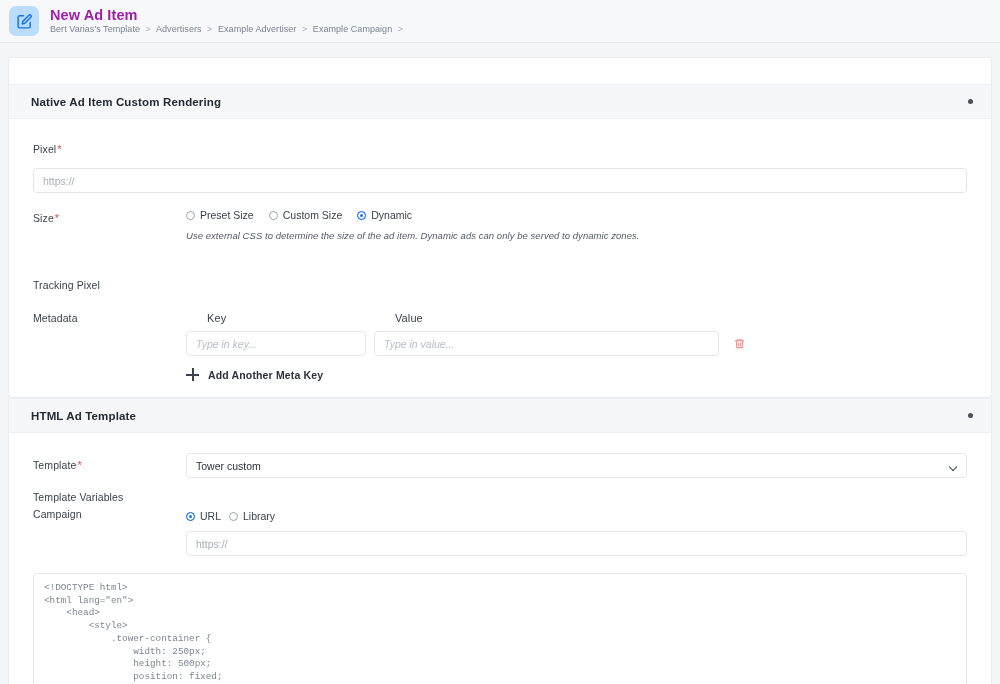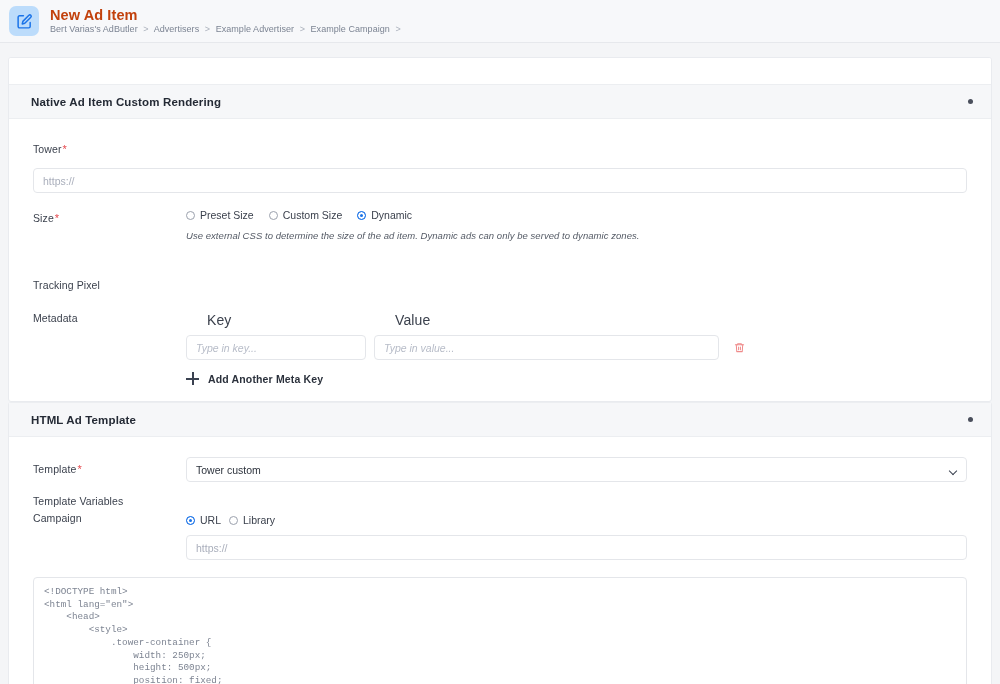--- a/index.html
+++ b/index.html
@@ -26,21 +26,21 @@
     border-radius: 7px;
     background: #bcdcfb;
     display: flex; align-items: center; justify-content: center;
     flex: 0 0 auto;
   }
   #header-icon-box svg { display: block; }
   #header-text { margin-left: 11px; line-height: 1; }
   #page-title {
     font-size: 14.5px;
     font-weight: bold;
-    color: #c2410c;
+    color: #a21caf;
     letter-spacing: .1px;
     margin-bottom: 3px;
   }
   #breadcrumb {
     font-size: 9px;
     color: #7c8493;
     letter-spacing: .05px;
     white-space: nowrap;
   }
   #breadcrumb .sep { color: #aab0bb; padding: 0 3px; }
@@ -143,21 +143,21 @@
     flex: 0 0 auto;
     margin-left: 14px;
     width: 12px; height: 14px;
     display: flex; align-items: center; justify-content: center;
     cursor: pointer;
   }
 
   
   .meta-head { display: flex; margin-bottom: 7px; }
   .meta-head .h {
-    font-size: 14px;
+    font-size: 11px;
     color: #3b414d;
     letter-spacing: .1px;
     padding-left: 21px;
   }
   .meta-key-col { width: 180px; flex: 0 0 180px; margin-right: 8px; }
   .meta-val-col { width: 345px; flex: 0 0 345px; }
   .add-row {
     display: flex; align-items: center;
     margin-top: 12px;
     cursor: pointer;
@@ -240,21 +240,21 @@
 <div id="topbar">
   <div id="header-icon-box">
     <svg width="17" height="17" viewBox="0 0 24 24" fill="none" stroke="#1a73e8" stroke-width="2.1" stroke-linecap="round" stroke-linejoin="round">
       <path d="M20 13.5V19a2 2 0 0 1-2 2H5a2 2 0 0 1-2-2V6a2 2 0 0 1 2-2h5.5"></path>
       <path d="M18.2 3.3a1.9 1.9 0 0 1 2.7 2.7L12.4 14.5l-3.6.9.9-3.6z"></path>
     </svg>
   </div>
   <div id="header-text">
     <div id="page-title">New Ad Item</div>
     <div id="breadcrumb">
-      <span>Bert Varias's AdButler</span>
+      <span>Bert Varias's Template</span>
       <span class="sep">&gt;</span>
       <span>Advertisers</span>
       <span class="sep">&gt;</span>
       <span>Example Advertiser</span>
       <span class="sep">&gt;</span>
       <span>Example Campaign</span>
       <span class="sep">&gt;</span>
     </div>
   </div>
 </div>
@@ -266,21 +266,21 @@
 
     <div class="card-header">
       <div class="card-header-title">Native Ad Item Custom Rendering</div>
       <div class="collapse-dot"></div>
     </div>
 
     <div class="card-body">
 
       <div class="row">
         <div class="lbl">
-          <span>Tower</span><span class="req">*</span>
+          <span>Pixel</span><span class="req">*</span>
         </div>
       </div>
 
       <div class="row">
         <div class="ctrl">
           <input class="fld" type="text" placeholder="https://" style="">
         </div>
       </div>
 
       <div class="row">

